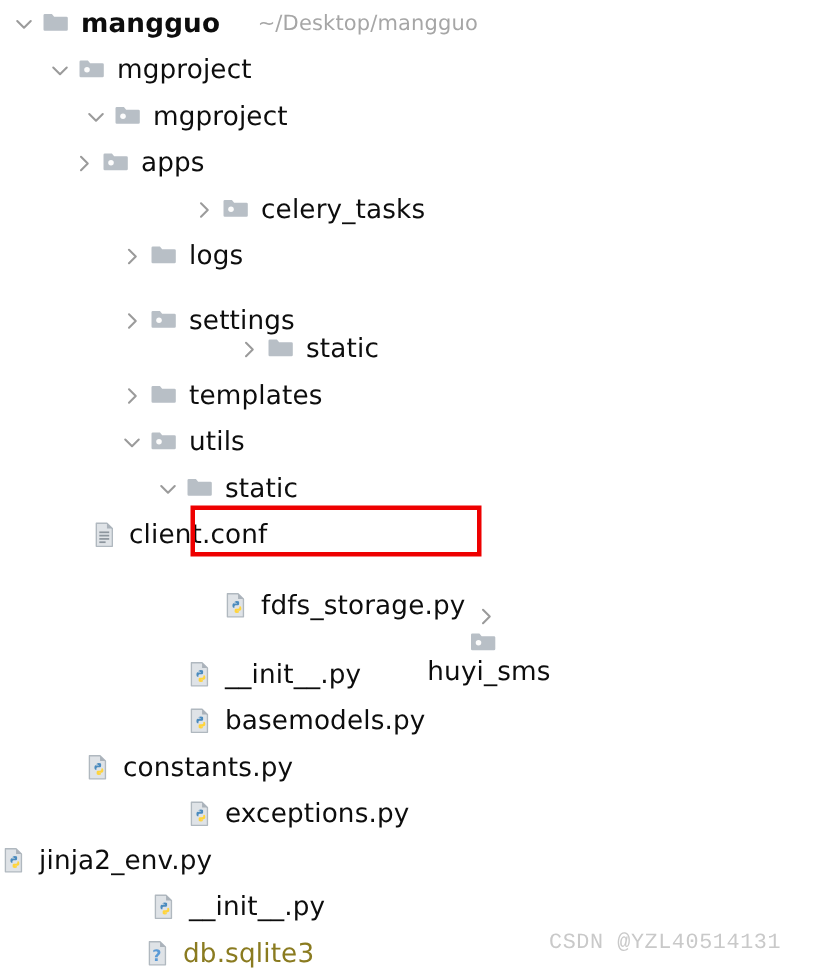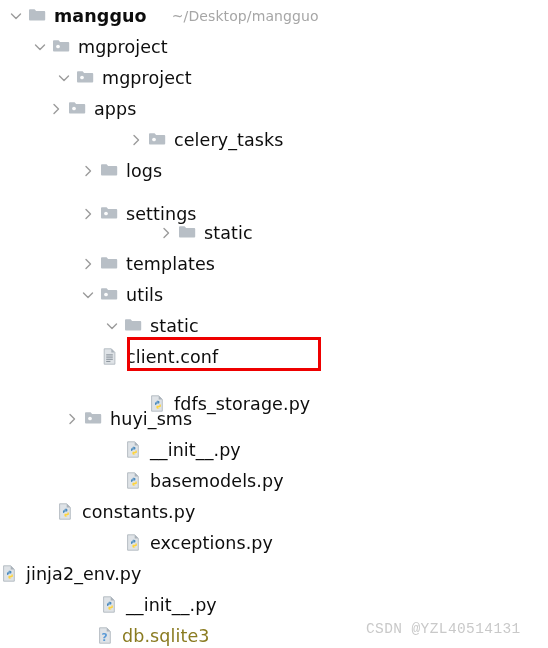--- a/index.html
+++ b/index.html
@@ -228,21 +228,21 @@
           <path d="M3.5 6 L8 10.5 L12.5 6" fill="none" stroke="#9b9b9b" stroke-width="1.4" stroke-linecap="round" stroke-linejoin="round"></path>
         </svg>
       </span>
       <span class="icon">
         <svg width="19" height="19" viewBox="0 0 19 19">
           <path d="M1 4.2 A0.9 0.9 0 0 1 1.9 3.3 L6.6 3.3 L8.1 5.1 L16.3 5.1 A0.9 0.9 0 0 1 17.2 6.0 L17.2 13.6 A0.9 0.9 0 0 1 16.3 14.5 L1.9 14.5 A0.9 0.9 0 0 1 1 13.6 Z" fill="#b8bfc6"></path>
         </svg>
       </span>
       <span class="label">static</span>
     </div>
-    <div class="row" style="padding-left: 100px; top: 0px;">
+    <div class="row" style="padding-left: 60px; top: 0px;">
       <span class="twisty" style="width: 0px; flex-basis: 0px; margin-right: 0px;"></span>
       <span class="icon">
         <svg width="19" height="19" viewBox="0 0 19 19">
           <path d="M4.2 1.8 L11.3 1.8 L14.9 5.4 L14.9 17.2 L4.2 17.2 Z" fill="#dfe3e7" stroke="#b0b8bf" stroke-width="0.9" stroke-linejoin="round"></path>
           <path d="M11.3 1.8 L11.3 5.4 L14.9 5.4 Z" fill="#aab2ba"></path>
           <g fill="#8d969e">
             <rect x="6.2" y="7.3" width="6.6" height="1.15"></rect>
             <rect x="6.2" y="9.5" width="6.6" height="1.15"></rect>
             <rect x="6.2" y="11.7" width="6.6" height="1.15"></rect>
             <rect x="6.2" y="13.9" width="4.2" height="1.15"></rect>
@@ -258,21 +258,21 @@
           <path d="M3.6 1.8 L10.7 1.8 L14.3 5.4 L14.3 17.2 L3.6 17.2 Z" fill="#dfe3e7" stroke="#b0b8bf" stroke-width="0.9" stroke-linejoin="round"></path>
           <path d="M10.7 1.8 L10.7 5.4 L14.3 5.4 Z" fill="#aab2ba"></path>
           <g transform="translate(5.1,6.4) scale(0.50)">
             <path d="M9.6 0.6 C6.6 0.6 6.8 1.9 6.8 1.9 L6.8 3.3 L9.7 3.3 L9.7 3.7 L5.7 3.7 C5.7 3.7 3.7 3.5 3.7 6.5 C3.7 9.5 5.4 9.4 5.4 9.4 L6.4 9.4 L6.4 7.9 C6.4 7.9 6.3 6.2 8.1 6.2 L11 6.2 C11 6.2 12.6 6.2 12.6 4.6 L12.6 2.2 C12.6 2.2 12.8 0.6 9.6 0.6 Z M8.0 1.5 C8.3 1.5 8.6 1.8 8.6 2.1 C8.6 2.4 8.3 2.7 8.0 2.7 C7.7 2.7 7.4 2.4 7.4 2.1 C7.4 1.8 7.7 1.5 8.0 1.5 Z" fill="#4b8bbe"></path>
             <path d="M9.7 16.5 C12.7 16.5 12.5 15.2 12.5 15.2 L12.5 13.8 L9.6 13.8 L9.6 13.4 L13.6 13.4 C13.6 13.4 15.6 13.6 15.6 10.6 C15.6 7.6 13.9 7.7 13.9 7.7 L12.9 7.7 L12.9 9.2 C12.9 9.2 13.0 10.9 11.2 10.9 L8.3 10.9 C8.3 10.9 6.7 10.9 6.7 12.5 L6.7 14.9 C6.7 14.9 6.5 16.5 9.7 16.5 Z M11.3 15.6 C11.0 15.6 10.7 15.3 10.7 15.0 C10.7 14.7 11.0 14.4 11.3 14.4 C11.6 14.4 11.9 14.7 11.9 15.0 C11.9 15.3 11.6 15.6 11.3 15.6 Z" fill="#ffd43b"></path>
           </g>
         </svg>
       </span>
       <span class="label">fdfs_storage.py</span>
     </div>
-    <div class="row" style="padding-left: 64px; top: 0px;">
+    <div class="row" style="padding-left: 104px; top: 0px; flex-direction: column;">
       <span class="twisty">
         <svg width="16" height="16" viewBox="0 0 16 16">
           <path d="M6 3.5 L10.5 8 L6 12.5" fill="none" stroke="#9b9b9b" stroke-width="1.4" stroke-linecap="round" stroke-linejoin="round"></path>
         </svg>
       </span>
       <span class="icon">
         <svg width="19" height="19" viewBox="0 0 19 19">
           <path d="M1 4.2 A0.9 0.9 0 0 1 1.9 3.3 L6.6 3.3 L8.1 5.1 L16.3 5.1 A0.9 0.9 0 0 1 17.2 6.0 L17.2 13.6 A0.9 0.9 0 0 1 16.3 14.5 L1.9 14.5 A0.9 0.9 0 0 1 1 13.6 Z" fill="#b8bfc6"></path>
           <circle cx="6.0" cy="9.5" r="1.85" fill="#ffffff" opacity="0.95"></circle>
         </svg>

